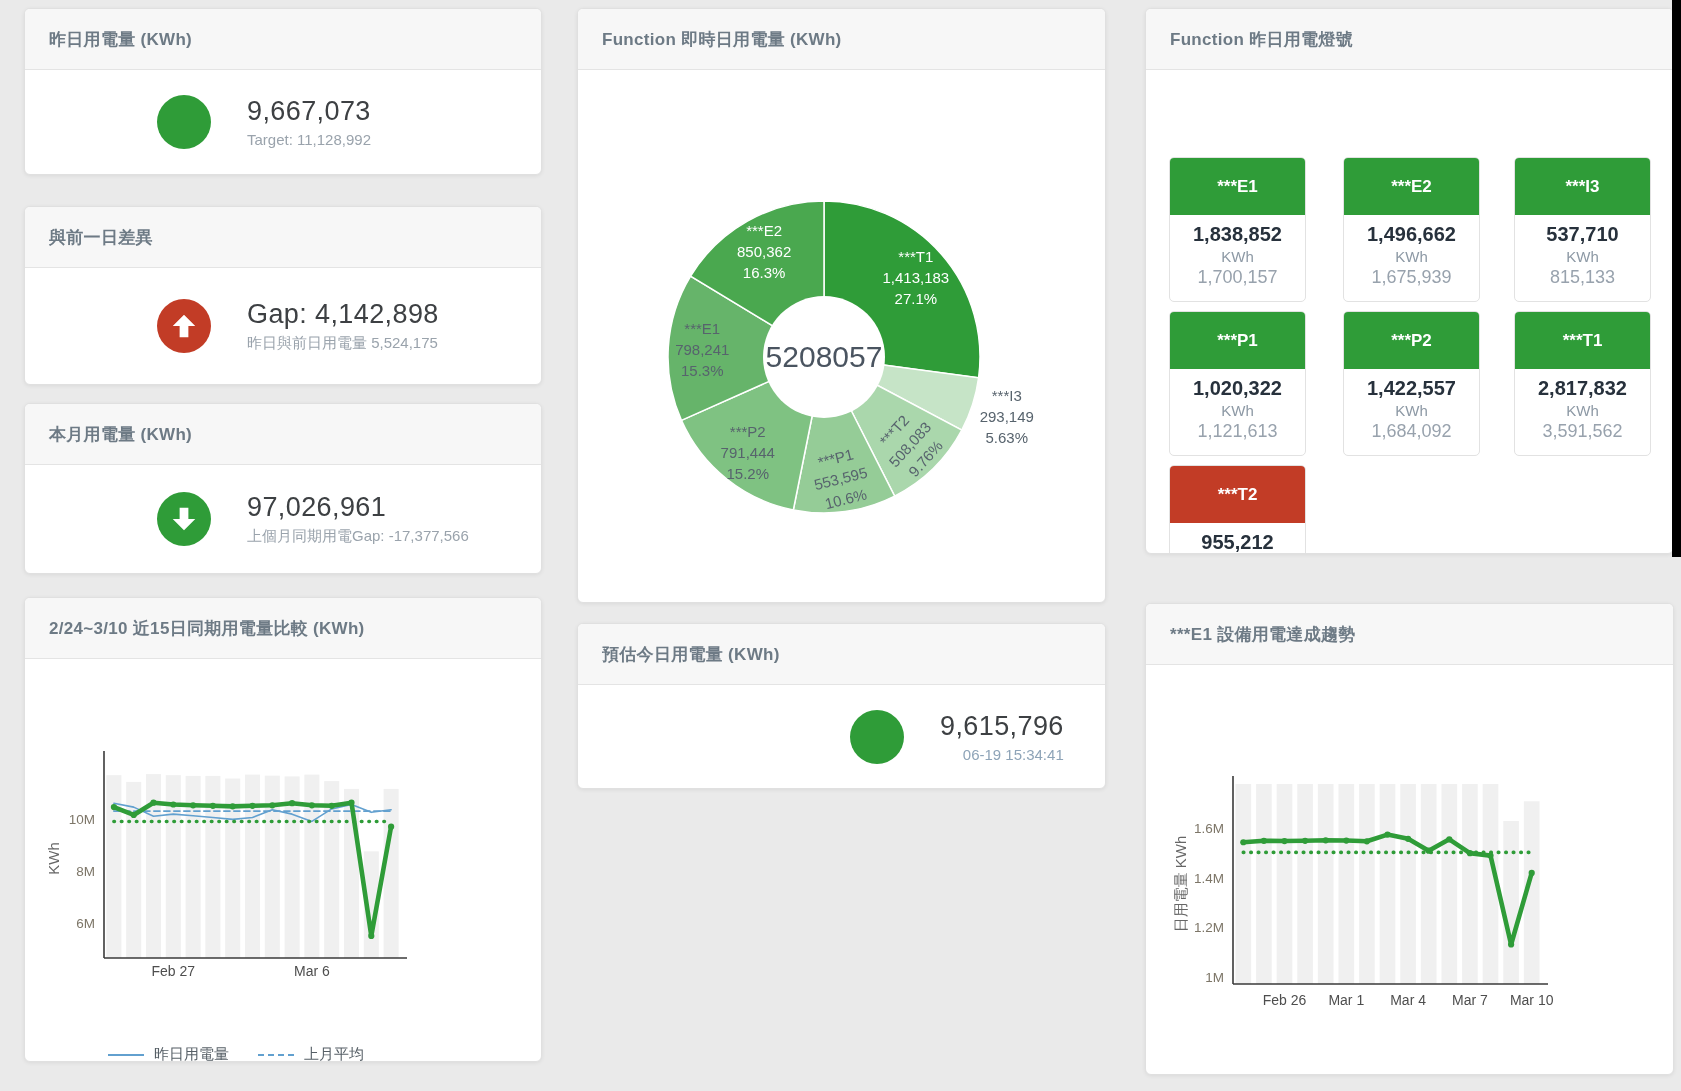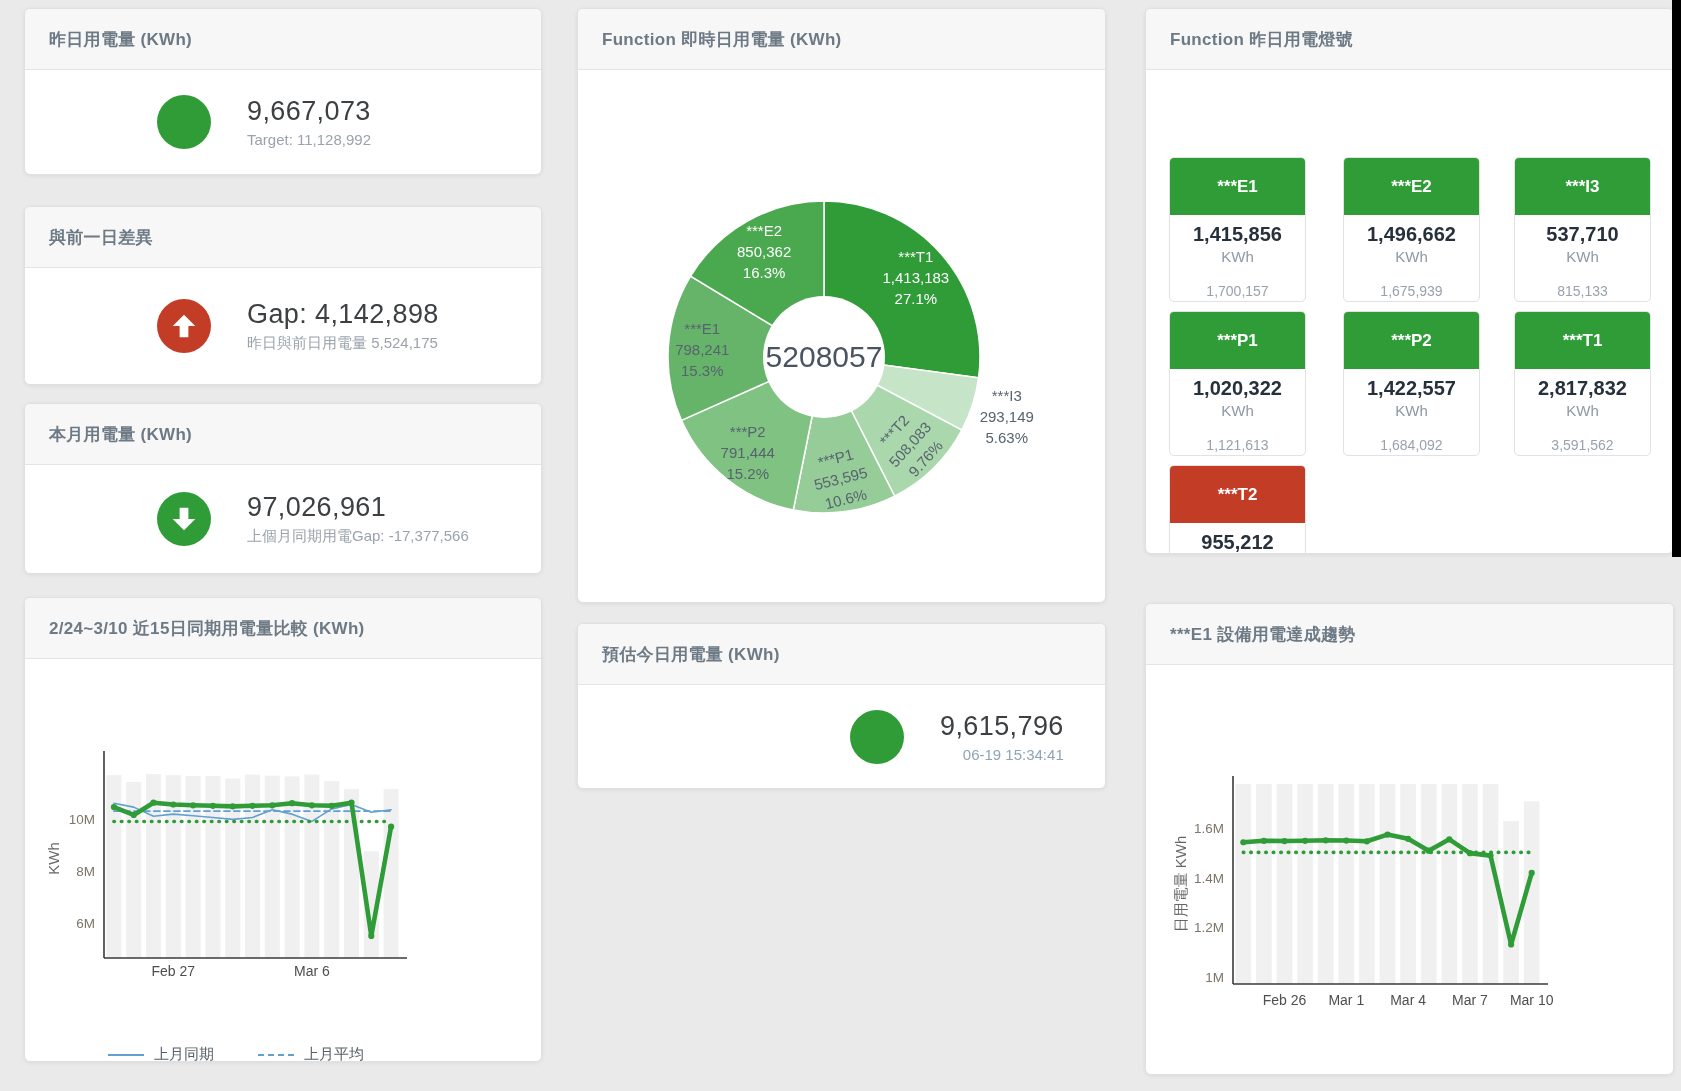--- a/index.html
+++ b/index.html
@@ -31,21 +31,21 @@
   
   .tile{position:absolute;width:135px;height:143px;border:1px solid #e2e2e2;border-radius:5px;
     overflow:hidden;background:#fff;}
   .tile-head{height:57px;display:flex;align-items:center;justify-content:center;
     color:#fff;font-weight:bold;font-size:17px;}
   .tile-head[data-status="green"]{background:#2f9c38;}
   .tile-head[data-status="red"]{background:#c23c26;}
   .tile-body{text-align:center;padding-top:8px;}
   .tile-value{font-size:20px;font-weight:bold;color:#27313c;}
   .tile-unit{font-size:15px;color:#8d99a5;margin-top:2px;}
-  .tile-target{font-size:14px;color:#98a2ad;margin-top:18px;}
+  .tile-target{font-size:18px;color:#98a2ad;margin-top:2px;}
 
   
   .legend{position:absolute;font-size:15px;color:#565f66;}
   .legend-row{display:flex;align-items:center;height:23px;}
   .legend-item{display:flex;align-items:center;width:150px;}
   .sw{width:36px;margin-right:10px;flex:none;}
   .sw-blue-line{border-top:2px solid #62a0cf;}
   .sw-blue-dash{border-top:2px dashed #62a0cf;}
 
   svg text{font-family:"Liberation Sans", sans-serif;}
@@ -147,21 +147,21 @@
         <circle cx="306.70000000000005" cy="144.82352941176472" r="3.1" fill="#2f9c38"></circle>
         <circle cx="326.5" cy="141.70196078431377" r="3.1" fill="#2f9c38"></circle>
         <circle cx="346.3" cy="274.8888888888889" r="3.1" fill="#2f9c38"></circle>
         <circle cx="366.1" cy="165.6339869281046" r="3.1" fill="#2f9c38"></circle>
         <polyline points="88.9,160.4313725490196 108.7,160.4313725490196 128.5,160.4313725490196 148.3,160.4313725490196 168.10000000000002,160.4313725490196 187.9,160.4313725490196 207.70000000000002,160.4313725490196 227.5,160.4313725490196 247.3,160.4313725490196 267.1,160.4313725490196 286.9,160.4313725490196 306.70000000000005,160.4313725490196 326.5,160.4313725490196 346.3,160.4313725490196 366.1,160.4313725490196" fill="none" stroke="#2f9c38" stroke-linejoin="round" stroke-linecap="round" stroke-width="3.6" stroke-dasharray="0.5 7"></polyline>
       </svg>
     <div class="legend" style="left:83px;top:384px;width:420px">
       <div class="legend-row">
         <span class="legend-item">
             <span class="sw sw-blue-line"></span>
-            <span>上月同期</span>
+            <span>昨日用電量</span>
           </span>
         <span class="legend-item">
             <span class="sw sw-blue-dash"></span>
             <span>上月平均</span>
           </span>
       </div>
 
     </div>
   </div>
 </div>
@@ -234,21 +234,21 @@
 </div>
 
 <div class="card" style="left:1145px;top:8px;width:527px;height:544px">
   <div class="card-header">
     <span class="card-title">Function 昨日用電燈號</span>
   </div>
   <div class="card-body">
     <div class="tile" style="left:23px;top:87px">
       <div class="tile-head" data-status="green">***E1</div>
       <div class="tile-body">
-          <div class="tile-value">1,415,856</div>
+          <div class="tile-value">1,838,852</div>
           <div class="tile-unit">KWh</div>
           <div class="tile-target">1,700,157</div>
         </div>
     </div>
     <div class="tile" style="left:197px;top:87px">
       <div class="tile-head" data-status="green">***E2</div>
       <div class="tile-body">
           <div class="tile-value">1,496,662</div>
           <div class="tile-unit">KWh</div>
           <div class="tile-target">1,675,939</div>

